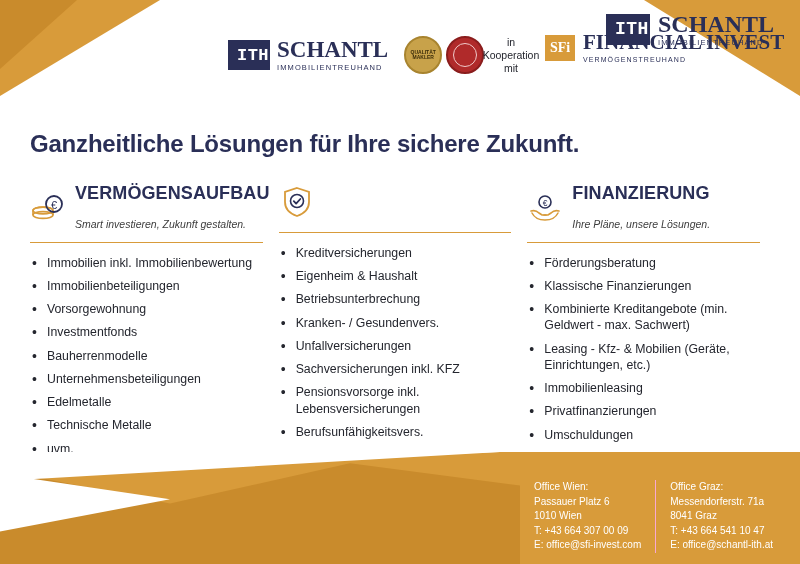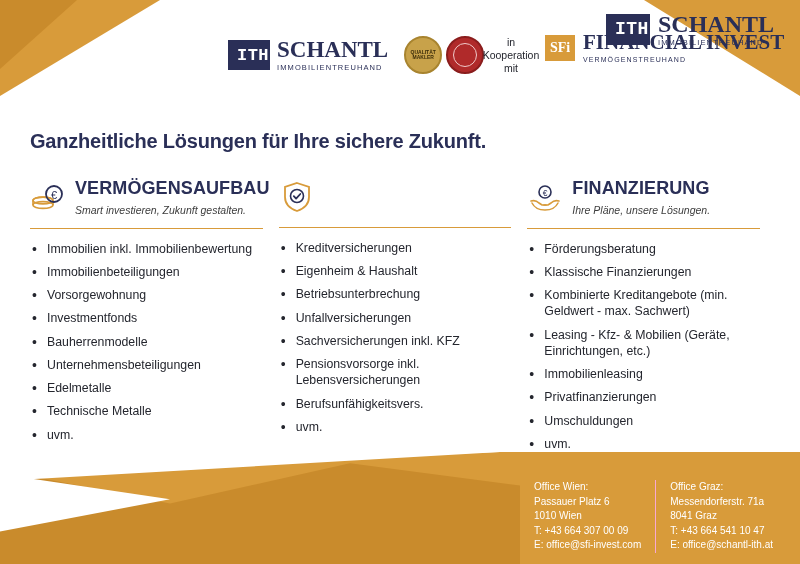--- a/index.html
+++ b/index.html
@@ -170,21 +170,21 @@
     gap: 8px;
   }
   .logo-topright .ith-mark { width: 36px; height: 31px; font-size: 18px; }
   .logo-topright .ith-name { font-size: 24px; }
   .logo-topright .ith-sub { font-size: 7.5px; margin-top: 3px; }
 
   
   .headline {
     margin: 34px 0 0 30px;
     color: #2a2f57;
-    font-size: 20px;
+    font-size: 24px;
     font-weight: bold;
     letter-spacing: -0.2px;
   }
 
   
   .columns {
     display: flex;
     margin: 26px 0 0 0;
     padding: 0 24px 0 30px;
     gap: 0;
@@ -210,21 +210,21 @@
     color: #2a2f57;
     font-size: 18px;
     font-weight: bold;
     letter-spacing: 0.1px;
     line-height: 1.1;
   }
   .col-sub {
     color: #3d3d3d;
     font-size: 10.5px;
     font-style: italic;
-    margin-top: 5px;
+    margin-top: 14px;
   }
   .col-rule {
     border-bottom: 1.4px solid #d89b3a;
     margin: 12px 10px 0 0;
   }
   ul.items {
     list-style: none;
     margin: 12px 0 0 0;
     padding: 0;
   }
@@ -387,20 +387,21 @@
           <circle cx="18" cy="17" r="6.5" fill="none" stroke="#2a2f57" stroke-width="1.6"></circle>
           <path d="M14.8 17.2l2.3 2.4 4.2-4.6" fill="none" stroke="#2a2f57" stroke-width="1.8" stroke-linecap="round" stroke-linejoin="round"></path>
         </svg>
       </div>
     </div>
     <div class="col-rule"></div>
     <ul class="items">
       <li>Kreditversicherungen</li>
       <li>Eigenheim &amp; Haushalt</li>
       <li>Betriebsunterbrechung</li>
+      <li>Kranken- / Gesundenvers.</li>
       <li>Unfallversicherungen</li>
       <li>Sachversicherungen inkl. KFZ</li>
       <li>Pensionsvorsorge inkl. Lebensversicherungen</li>
       <li>Berufsunfähigkeitsvers.</li>
       <li>uvm.</li>
     </ul>
   </div>
 
   <div class="col">
     <div class="col-head">

